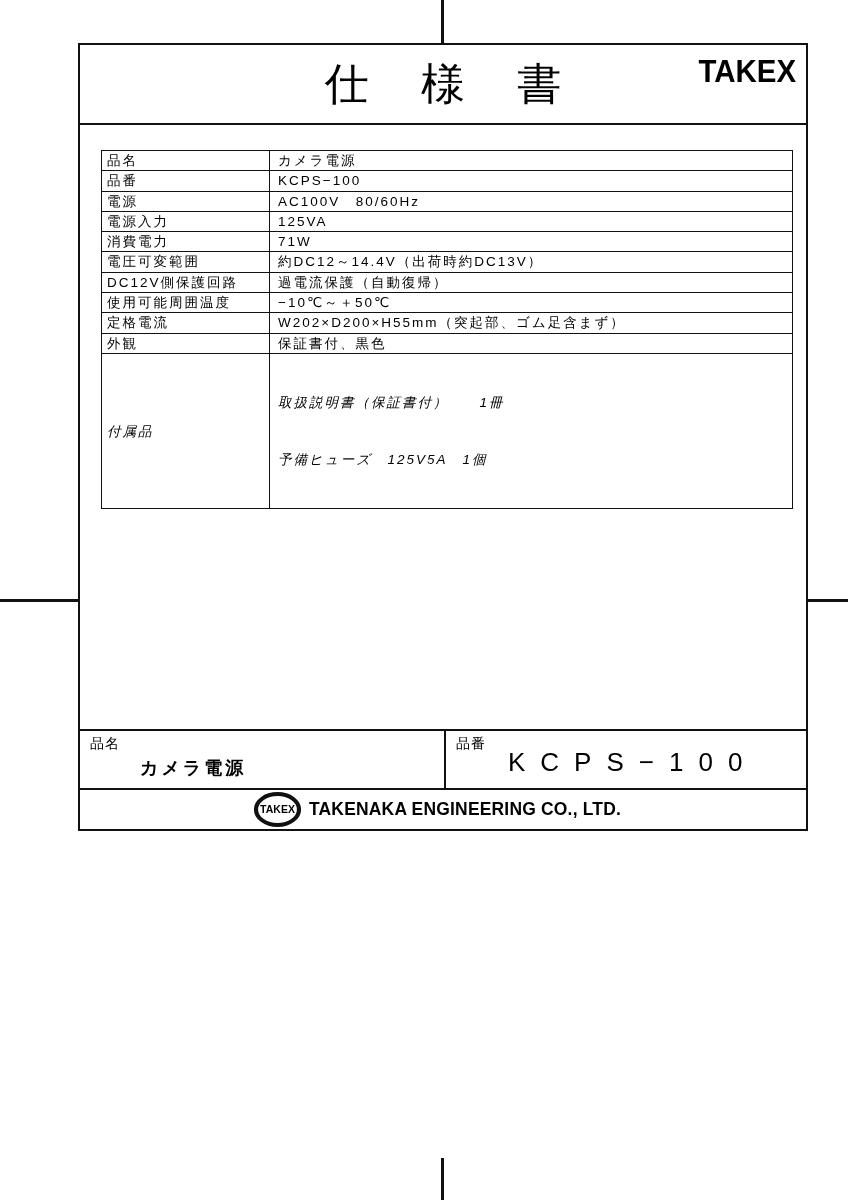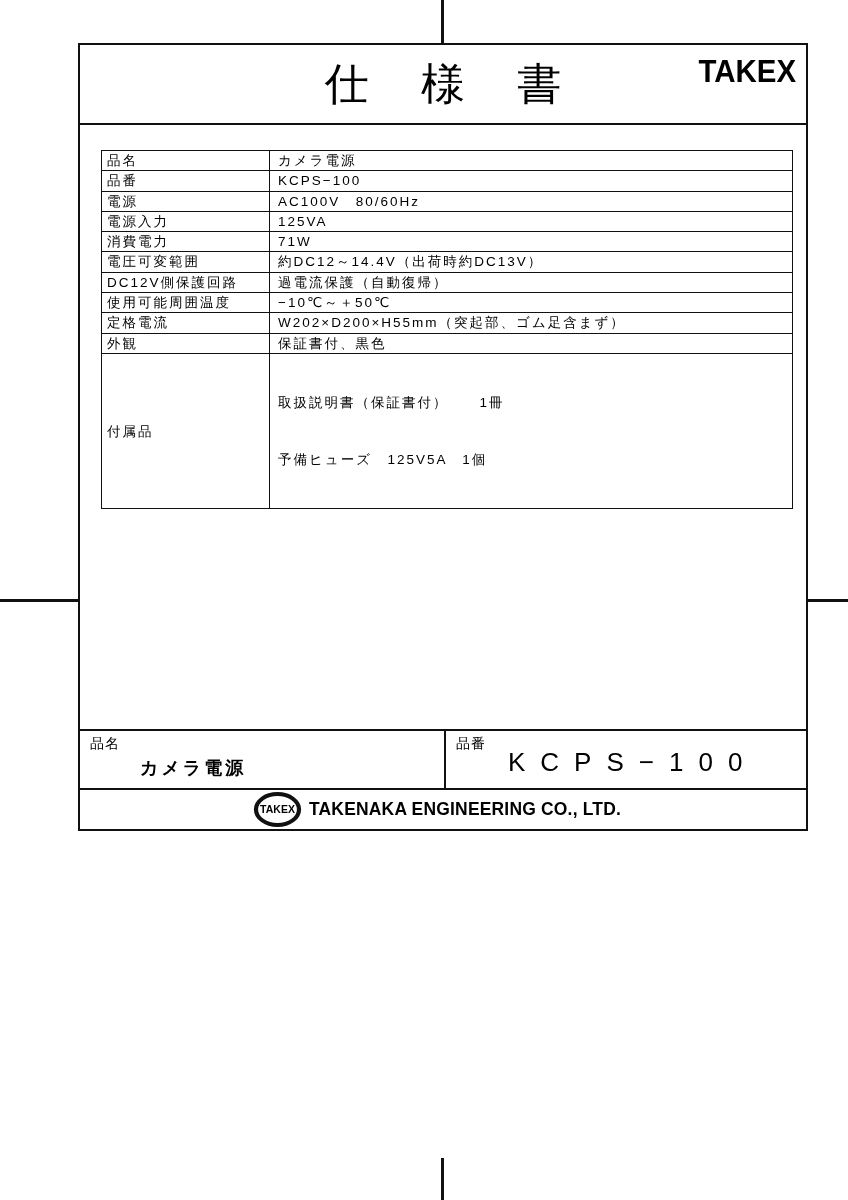--- a/index.html
+++ b/index.html
@@ -43,21 +43,21 @@
     border-collapse:collapse;table-layout:fixed;
   }
   table.spec td{
     border:1.5px solid #111;
     font-size:13.5px;letter-spacing:2px;white-space:pre;
     padding:0 0 0 5px;line-height:19.3px;height:19.3px;
     overflow:hidden;vertical-align:middle;
   }
   table.spec td.lbl{width:162px;}
   table.spec td.val{padding-left:8px;}
-  table.spec tr.double td{height:38.6px;}
+  table.spec tr.double td{height:38.6px;font-style:italic;}
   table.spec tr.double td.val{padding:0;}
   .val-line{line-height:19.3px;height:19.3px;padding-left:8px;white-space:pre;}
 
   
   .bottom-block{position:absolute;left:0;right:0;bottom:0;}
   .info-row{
     display:flex;height:59px;border-top:2.5px solid #111;box-sizing:border-box;
   }
   .info-cell{position:relative;box-sizing:border-box;}
   .info-cell.name{width:366px;border-right:2.5px solid #111;}

